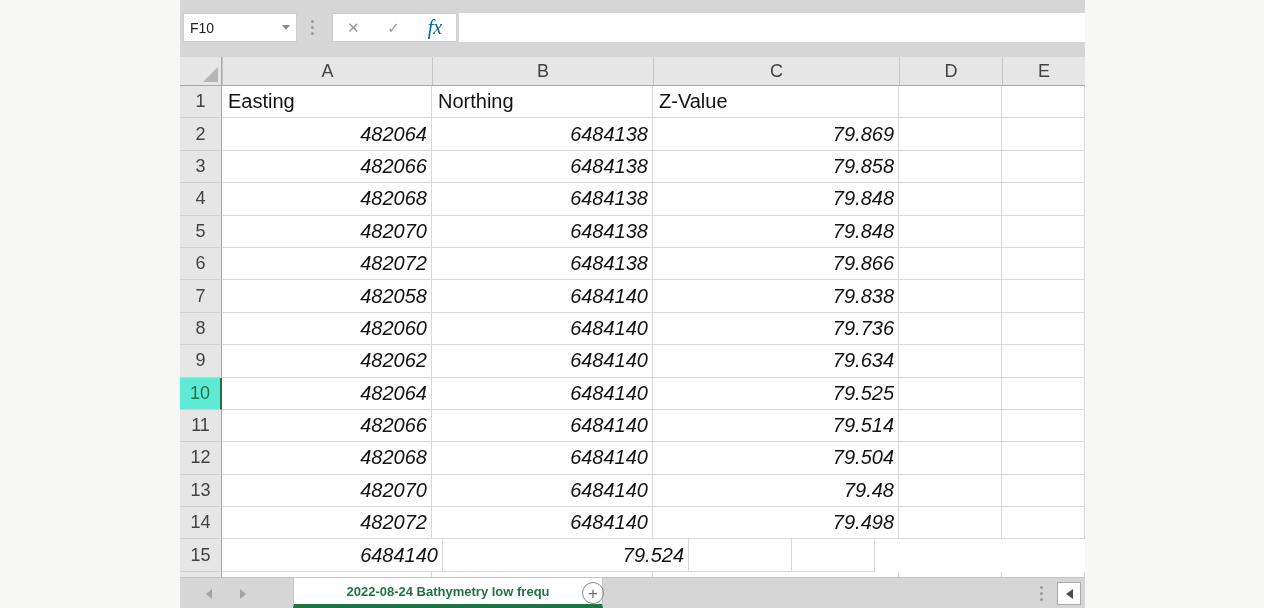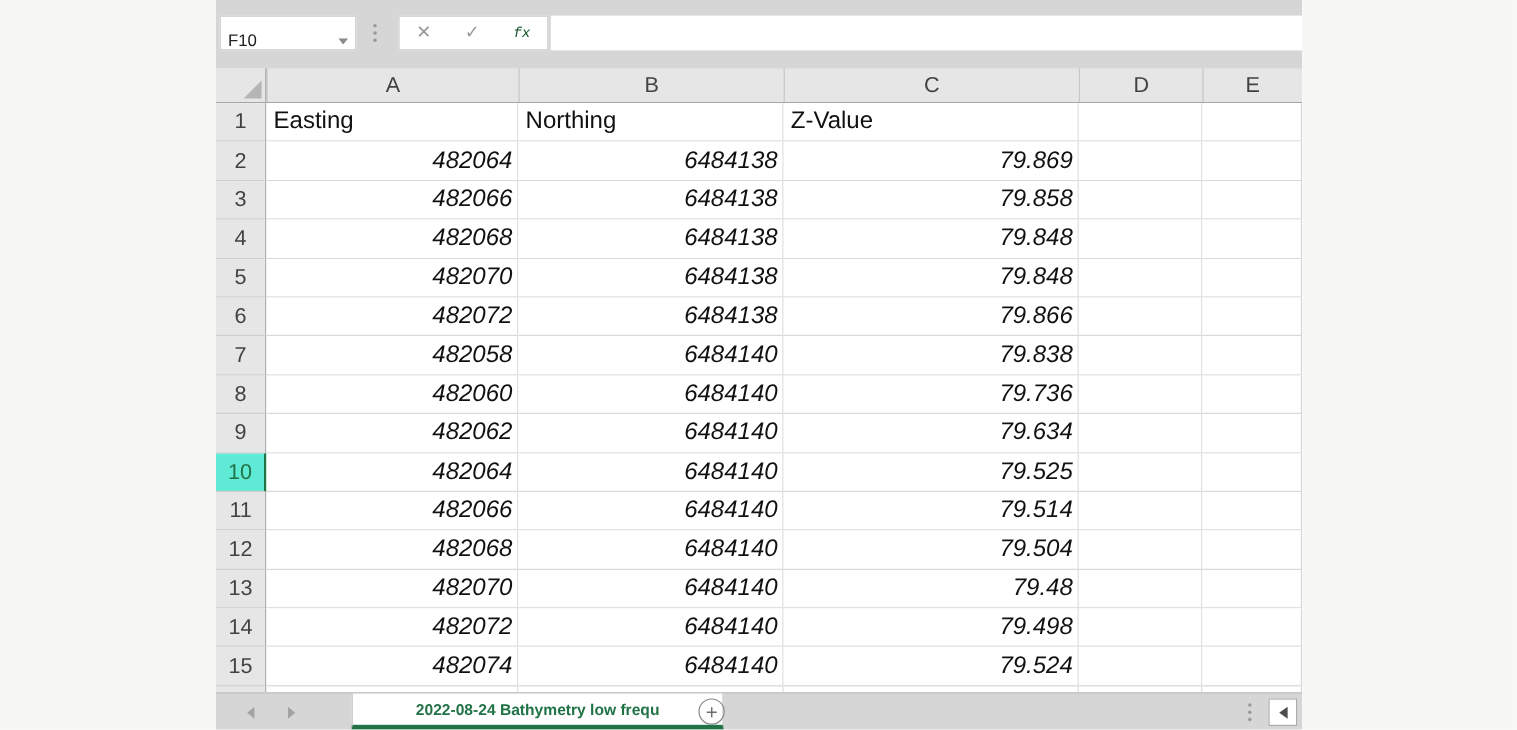--- a/index.html
+++ b/index.html
@@ -13,29 +13,29 @@
   }
   *{box-sizing:border-box;margin:0;padding:0;}
   html,body{width:1264px;height:608px;overflow:hidden;}
   body{background:var(--outside-bg);font-family:"Liberation Sans","DejaVu Sans",sans-serif;position:relative;}
 
   .window{position:absolute;left:180px;top:0;width:905px;height:608px;background:var(--chrome-gray);}
 
   
   .formula-row{position:absolute;left:0;top:13px;width:100%;height:29px;}
   .name-box{position:absolute;left:3px;top:0;width:114px;height:29px;background:#fff;border:1px solid #cdcdcd;
-    display:flex;align-items:flex-end;padding:0 6px;font-size:14px;color:#222;}
+    display:flex;align-items:center;padding:0 6px;font-size:14px;color:#222;}
   .name-box .nb-value{flex:1;}
   .tri-down{width:0;height:0;border:4px solid transparent;border-top:5px solid #8a8a8a;margin-top:4px;}
   .vdots{position:absolute;left:131px;top:4px;height:21px;display:flex;flex-direction:column;justify-content:center;gap:3px;}
   .vdots i{width:3px;height:3px;border-radius:50%;background:#9a9a9a;display:block;}
   .fx-box{position:absolute;left:152px;top:0;width:125px;height:29px;background:#fff;border:1px solid #cdcdcd;
     display:flex;align-items:center;justify-content:space-around;color:#9a9a9a;}
   .fx-box .fbtn{font-size:15px;line-height:1;cursor:default;}
-  .fx-glyph{font-family:Liberation Mono, monospace;font-style:italic;font-size:12px;color:#14532d;}
+  .fx-glyph{font-family:Liberation Serif, serif;font-style:italic;font-size:20px;color:#0369a1;}
   .formula-input{position:absolute;left:279px;top:0;right:0;height:29px;background:#fff;
     font-size:14px;color:#222;display:flex;align-items:center;padding:0 6px;}
 
   
   .col-headers{position:absolute;left:0;top:57px;width:100%;height:29px;display:flex;border-bottom:1px solid var(--header-line);background:var(--header-fill);}
   .corner{width:42px;height:100%;position:relative;background:var(--header-fill);border-right:1px solid var(--header-line);}
   .corner .tri{position:absolute;right:3px;bottom:3px;width:0;height:0;border-bottom:15px solid #b5b5b5;border-left:15px solid transparent;}
   .col-h{height:100%;display:flex;align-items:center;justify-content:center;
     font-size:18px;color:var(--header-text);border-left:1px solid #c6c6c6;}
   .col-h:first-of-type{border-left:none;}
@@ -260,21 +260,20 @@
       <div class="cell c1 w-b num">6484140</div>
       <div class="cell c2 w-c num">79.498</div>
       <div class="cell c3 w-d txt"></div>
       <div class="cell c4 w-e txt"></div>
     </div>
 
     <div class="row">
       <div class="cell rowh">
           <span class="rowh-label">15</span>
         </div>
-      <div class="cell c0 w-a num">482074</div>
       <div class="cell c1 w-b num">6484140</div>
       <div class="cell c2 w-c num">79.524</div>
       <div class="cell c3 w-d txt"></div>
       <div class="cell c4 w-e txt"></div>
     </div>
   </div>
 
   <div class="sliver">
     <div class="s-rowh"></div>
     <div class="s-cell w-a"></div>

